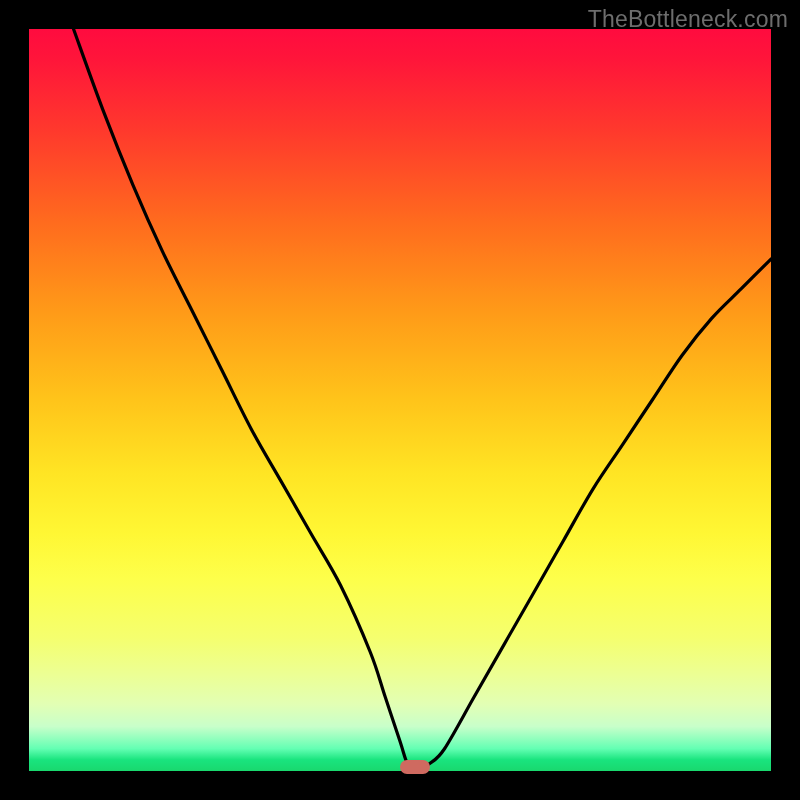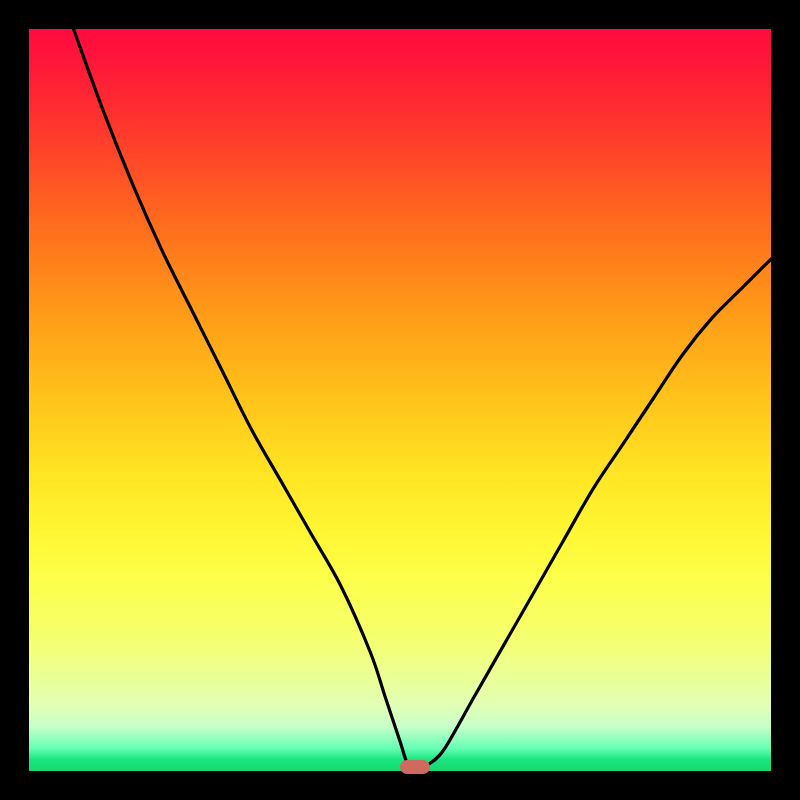--- a/index.html
+++ b/index.html
@@ -73,13 +73,14 @@
 </head>
 <body>
 
 <div class="frame">
   <div class="plot">
     <svg class="curve" viewBox="0 0 742 742" preserveAspectRatio="none">
       <path id="curve-path" d="M 44.519999999999996,0 C 49.46666666666666,13.603333333333333 64.30666666666667,55.65000000000002 74.2,81.62 C 84.09333333333333,107.58999999999999 93.98666666666668,132.32333333333327 103.88000000000001,155.81999999999994 C 113.77333333333334,179.3166666666666 123.66666666666667,201.57666666666668 133.56,222.60000000000002 C 143.45333333333335,243.62333333333336 153.34666666666666,262.1733333333333 163.24,281.96 C 173.13333333333335,301.74666666666667 183.0266666666667,321.5333333333333 192.92000000000002,341.32 C 202.81333333333333,361.1066666666667 212.70666666666665,382.13 222.6,400.68 C 232.49333333333334,419.23 242.3866666666667,435.3066666666667 252.28000000000003,452.62 C 262.17333333333335,469.93333333333334 272.06666666666666,487.24666666666667 281.96,504.56 C 291.8533333333333,521.8733333333333 301.74666666666667,536.7133333333334 311.64,556.5 C 321.5333333333333,576.2866666666666 333.9,604.73 341.32,623.28 C 348.74,641.8299999999999 351.2133333333333,652.9599999999999 356.15999999999997,667.8 C 361.1066666666666,682.64 367.28999999999996,701.19 371,712.32 C 374.71000000000004,723.45 375.94666666666666,730.2516666666668 378.42,734.58 C 380.8933333333334,738.9083333333333 383.3666666666667,737.6716666666666 385.84000000000003,738.29 C 388.3133333333334,738.9083333333333 390.78666666666675,738.9083333333333 393.26000000000005,738.29 C 395.73333333333335,737.6716666666666 396.97,737.6716666666667 400.68,734.58 C 404.39,731.4883333333333 408.1,730.87 415.52000000000004,719.74 C 422.94000000000005,708.61 435.3066666666667,685.1133333333332 445.2,667.8 C 455.0933333333333,650.4866666666667 464.9866666666667,633.1733333333333 474.88,615.86 C 484.7733333333333,598.5466666666667 494.66666666666674,581.2333333333333 504.56000000000006,563.9200000000001 C 514.4533333333334,546.6066666666668 524.3466666666667,529.2933333333334 534.24,511.98 C 544.1333333333333,494.6666666666667 554.0266666666666,476.1166666666667 563.92,460.04 C 573.8133333333333,443.96333333333337 583.7066666666667,430.36 593.6,415.52 C 603.4933333333333,400.67999999999995 613.3866666666667,385.84000000000003 623.28,371 C 633.1733333333333,356.15999999999997 643.0666666666667,340.0833333333333 652.96,326.47999999999996 C 662.8533333333334,312.8766666666666 672.7466666666667,300.51 682.64,289.38 C 692.5333333333333,278.25 702.4266666666666,269.5933333333333 712.3199999999999,259.7 C 722.2133333333333,249.80666666666667 737.0533333333333,234.9666666666667 742,230.02000000000004" fill="none" stroke="#000" stroke-width="3.2" stroke-linecap="round" stroke-linejoin="round"></path>
     </svg>
     <div class="marker" id="opt-marker" style="left: 370.84px; top: 731.29px;"></div>
   </div>
+  <div class="attrib">TheBottleneck.com</div>
 </div>
 
 </body></html>

